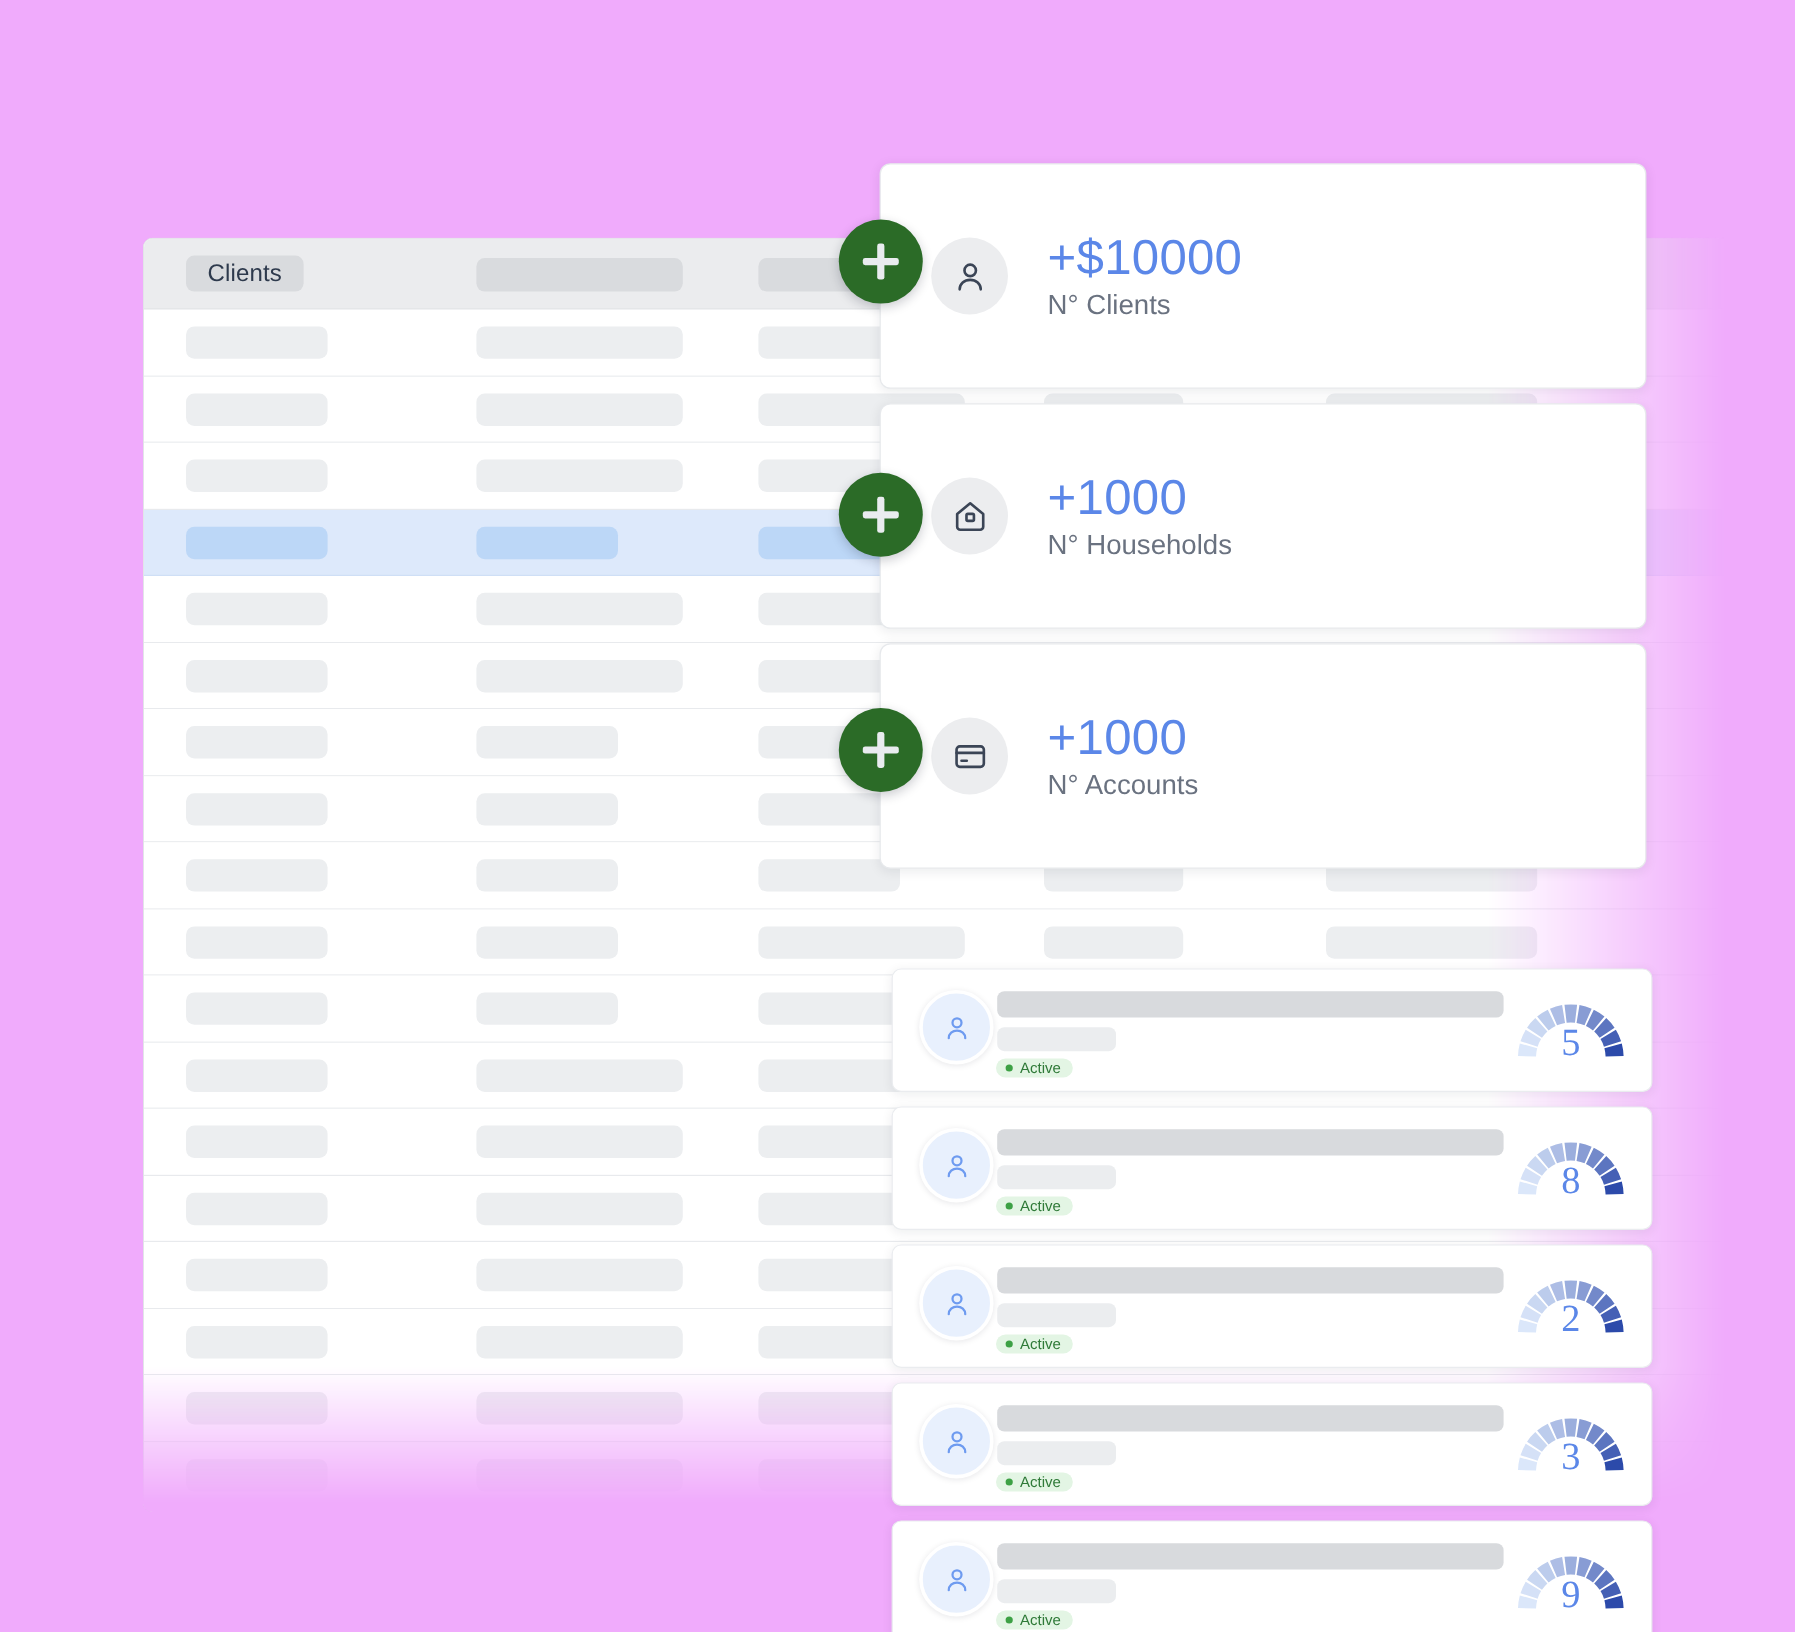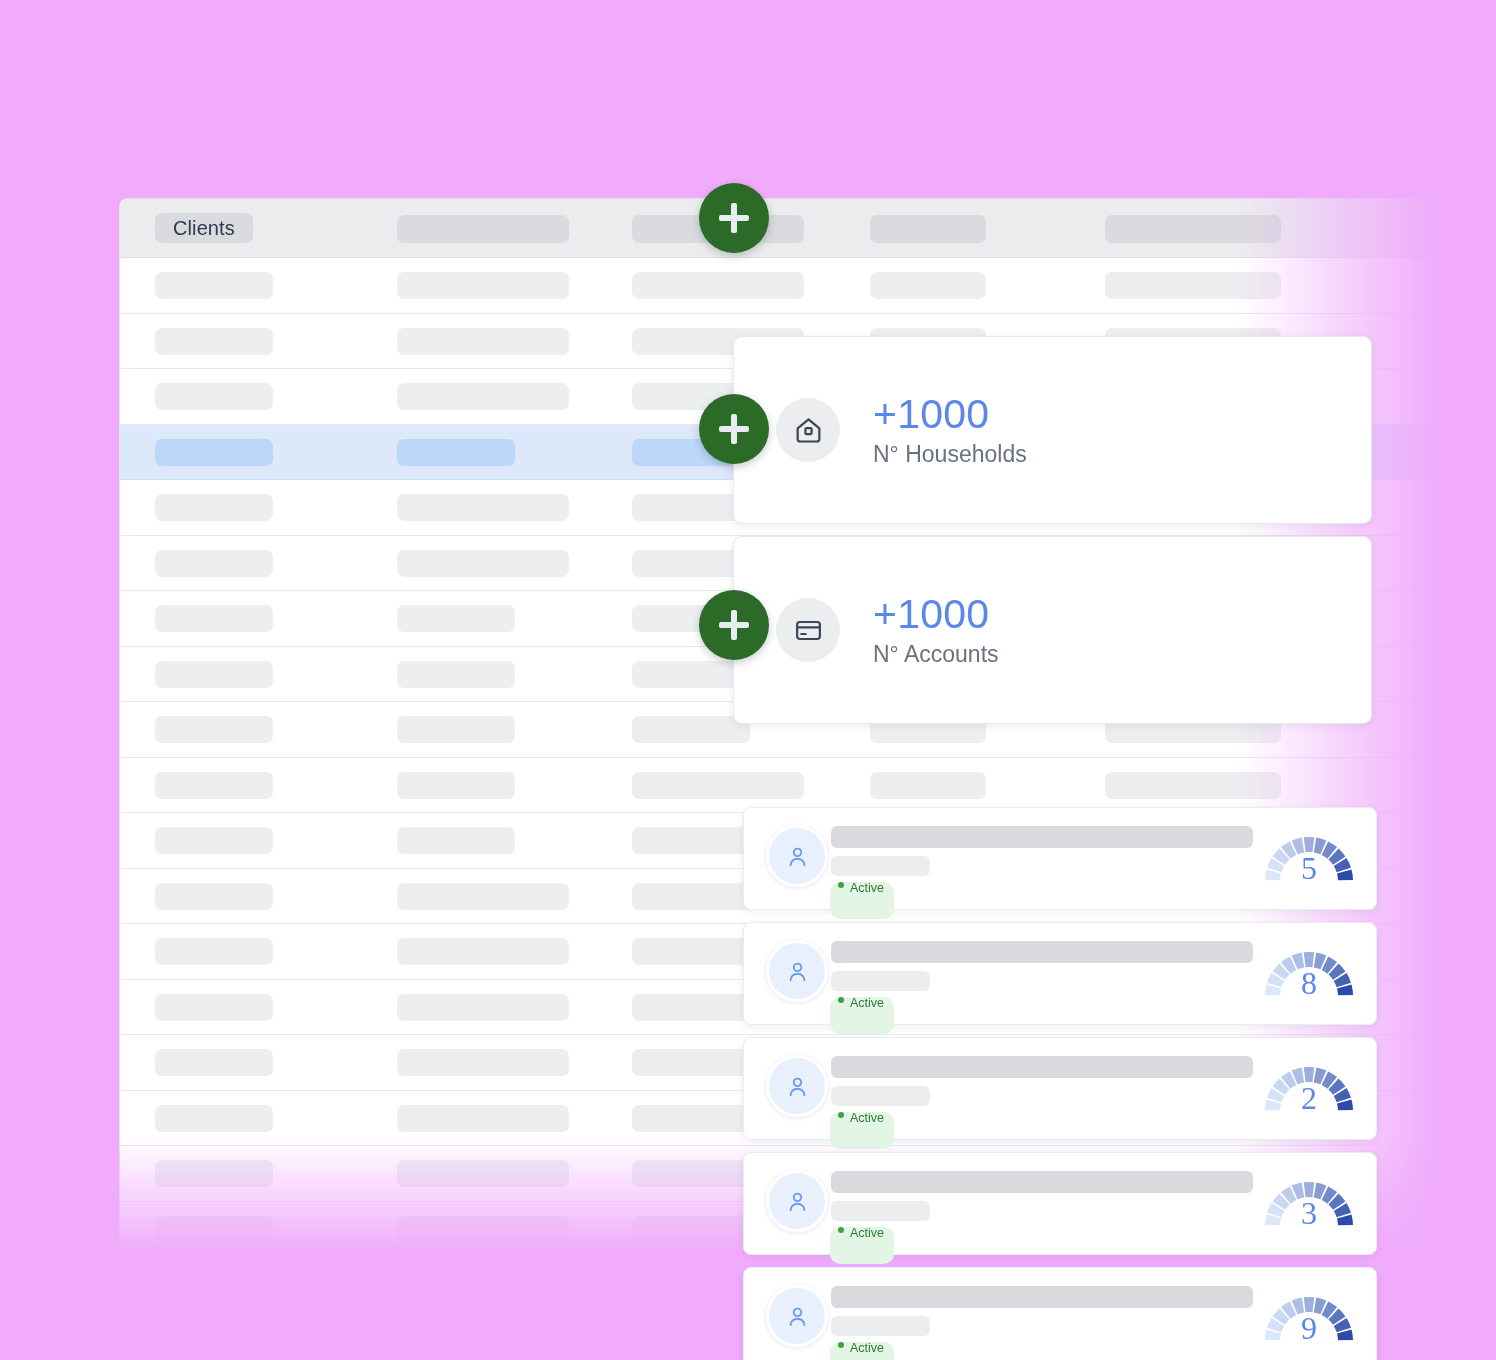--- a/index.html
+++ b/index.html
@@ -176,24 +176,24 @@
   .skel-line {
     position: absolute;
     border-radius: 6px;
   }
   .skel-a { left: 87px; top: 18px; width: 422px; height: 22px; background: #d8dadd; }
   .skel-b { left: 87px; top: 48px; width: 99px;  height: 20px; background: #ebedef; }
   .badge {
     position: absolute;
     left: 86px;
     top: 74px;
-    height: 37px;
+    height: 16px;
     padding: 0 10px 0 8px;
     display: flex;
-    align-items: flex-start;
+    align-items: center;
     gap: 6px;
     border-radius: 10px;
     background: #e3f5e4;
   }
   .badge-dot {
     width: 6px; height: 6px; border-radius: 50%;
     background: #3da145;
   }
   .badge-text {
     color: #2f7a38;
@@ -358,20 +358,32 @@
           <div class="cell-pill" style="left: 985px; width: 176px;"></div>
         </div>
         <div class="bg-row"></div>
       </div>
   </div>
 
   <div class="plus-btn" style="left:699px; top:183px;"></div>
   <div class="plus-btn" style="left:699px; top:394px;"></div>
   <div class="plus-btn" style="left:699px; top:590px;"></div>
 
+  <div class="stat-card" style="top:136px; height:186px;">
+    <div class="stat-icon">
+      <svg viewBox="0 0 24 24" fill="none" stroke="#3b4556" stroke-width="1.7" stroke-linecap="round" stroke-linejoin="round">
+        <circle cx="12" cy="8" r="3.7"></circle>
+        <path d="M5.2 20.2c0-3.6 3-6.1 6.8-6.1s6.8 2.5 6.8 6.1"></path>
+      </svg>
+    </div>
+    <div class="stat-text">
+      <div class="stat-value">+$10000</div>
+      <div class="stat-label">N° Clients</div>
+    </div>
+  </div>
 
   <div class="stat-card" style="top:336px; height:186px;">
     <div class="stat-icon">
       <svg viewBox="0 0 24 24" fill="none" stroke="#3b4556" stroke-width="1.7" stroke-linecap="round" stroke-linejoin="round">
         <path d="M3.6 10.3 12 3.4l8.4 6.9v8.2a2 2 0 0 1-2 2H5.6a2 2 0 0 1-2-2z"></path>
         <rect x="9.6" y="10.2" width="4.8" height="4.6" rx="0.9"></rect>
       </svg>
     </div>
     <div class="stat-text">
       <div class="stat-value">+1000</div>

